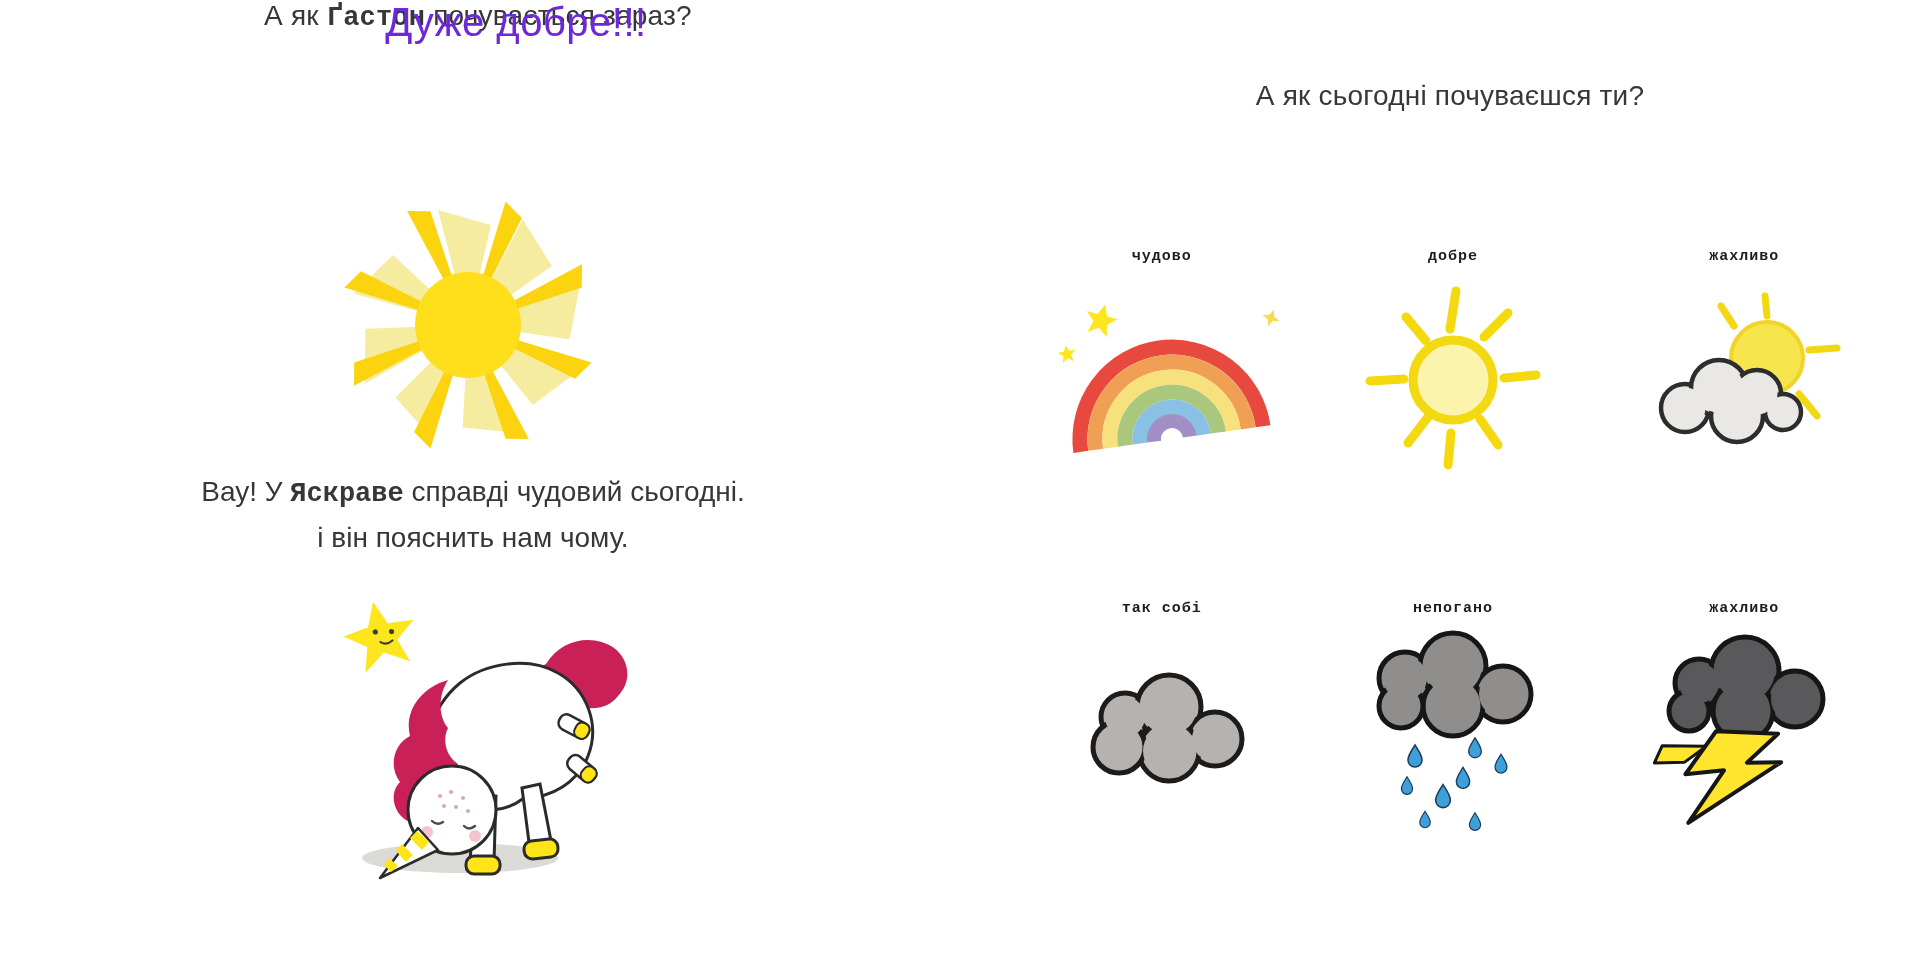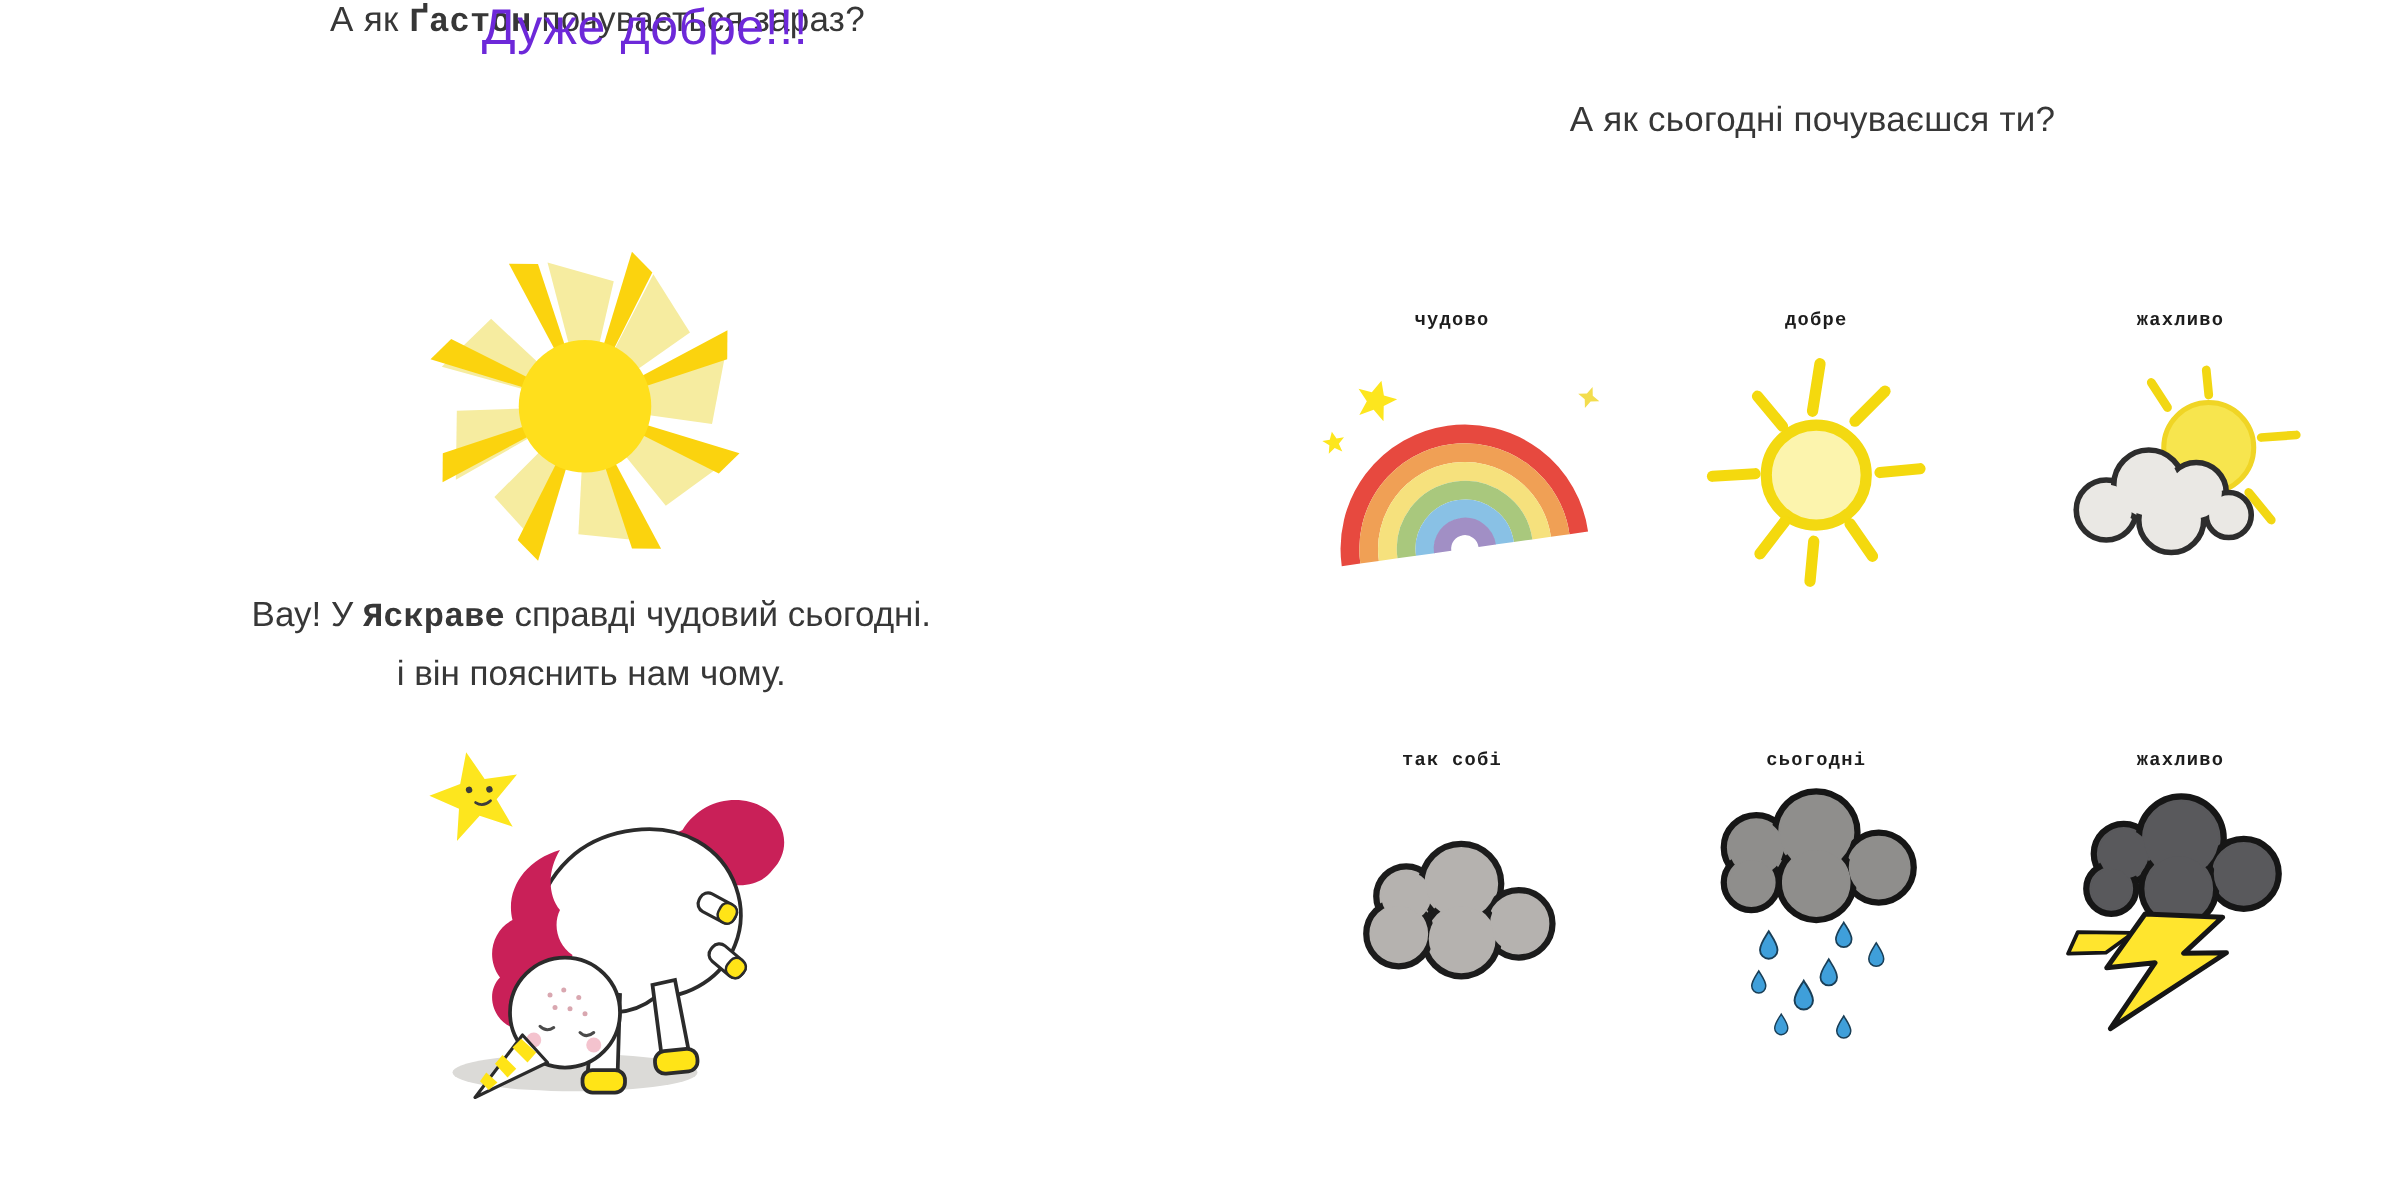--- a/index.html
+++ b/index.html
@@ -222,21 +222,21 @@
           <circle cx="102" cy="52" r="28"></circle>
           <circle cx="148" cy="84" r="23"></circle>
           <circle cx="102" cy="96" r="26"></circle>
           <circle cx="52" cy="92" r="22"></circle>
         </g>
       </svg>
     </div>
   </div>
 
   <div class="mood-cell">
-    <div class="mood-label slab">сьогодні</div>
+    <div class="mood-label slab">непогано</div>
     <div class="mood-iconbox">
       <svg width="200" height="215" viewBox="0 0 200 215">
         <g stroke="#161616" stroke-width="5" fill="#8f8e8c">
           <circle cx="52" cy="56" r="26"></circle>
           <circle cx="100" cy="44" r="33"></circle>
           <circle cx="150" cy="72" r="28"></circle>
           <circle cx="100" cy="84" r="30"></circle>
           <circle cx="48" cy="84" r="22"></circle>
         </g>
         <g fill="#8f8e8c">

